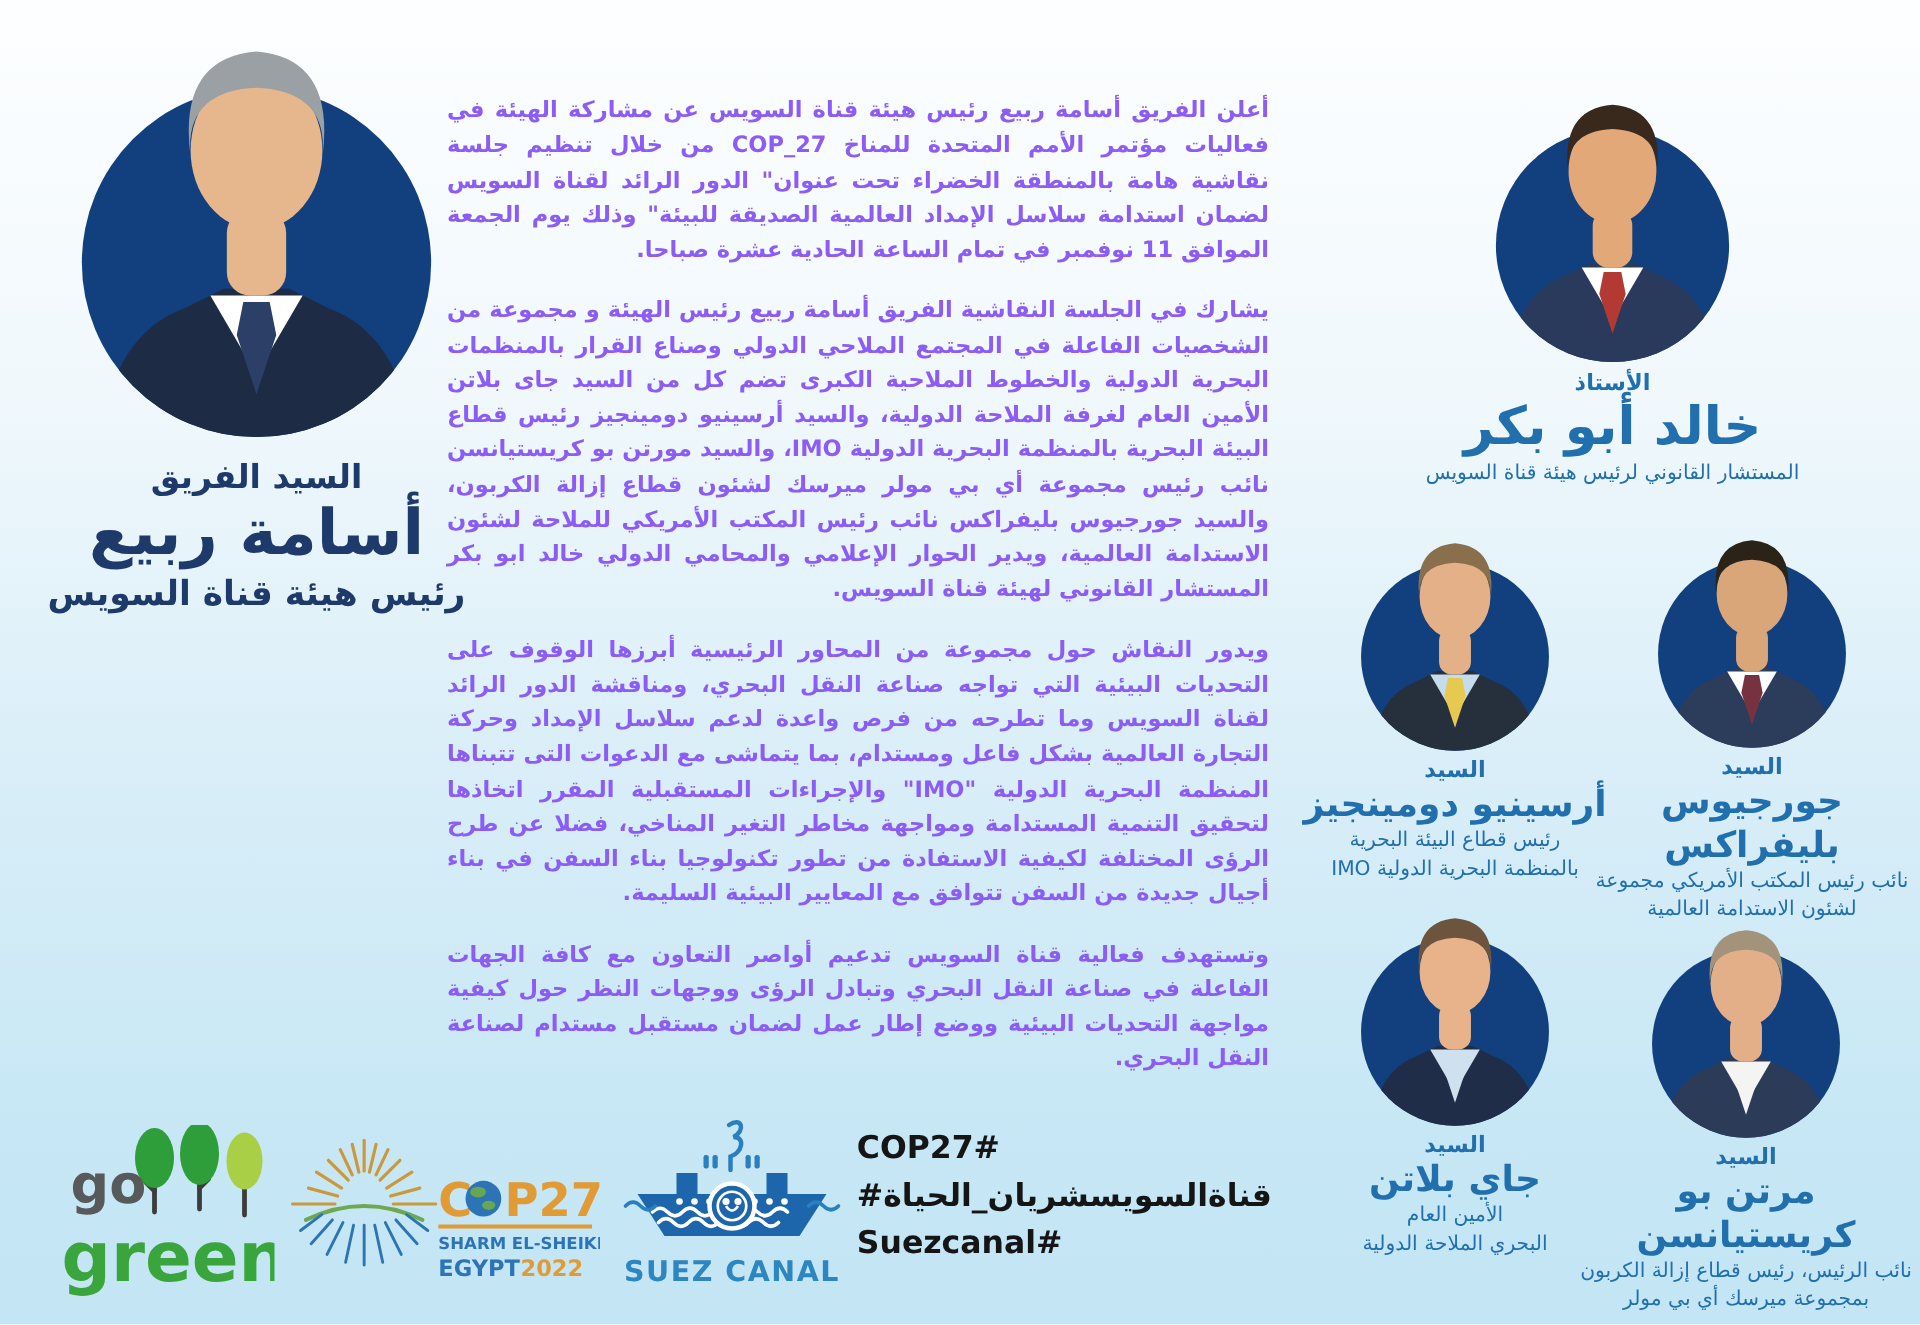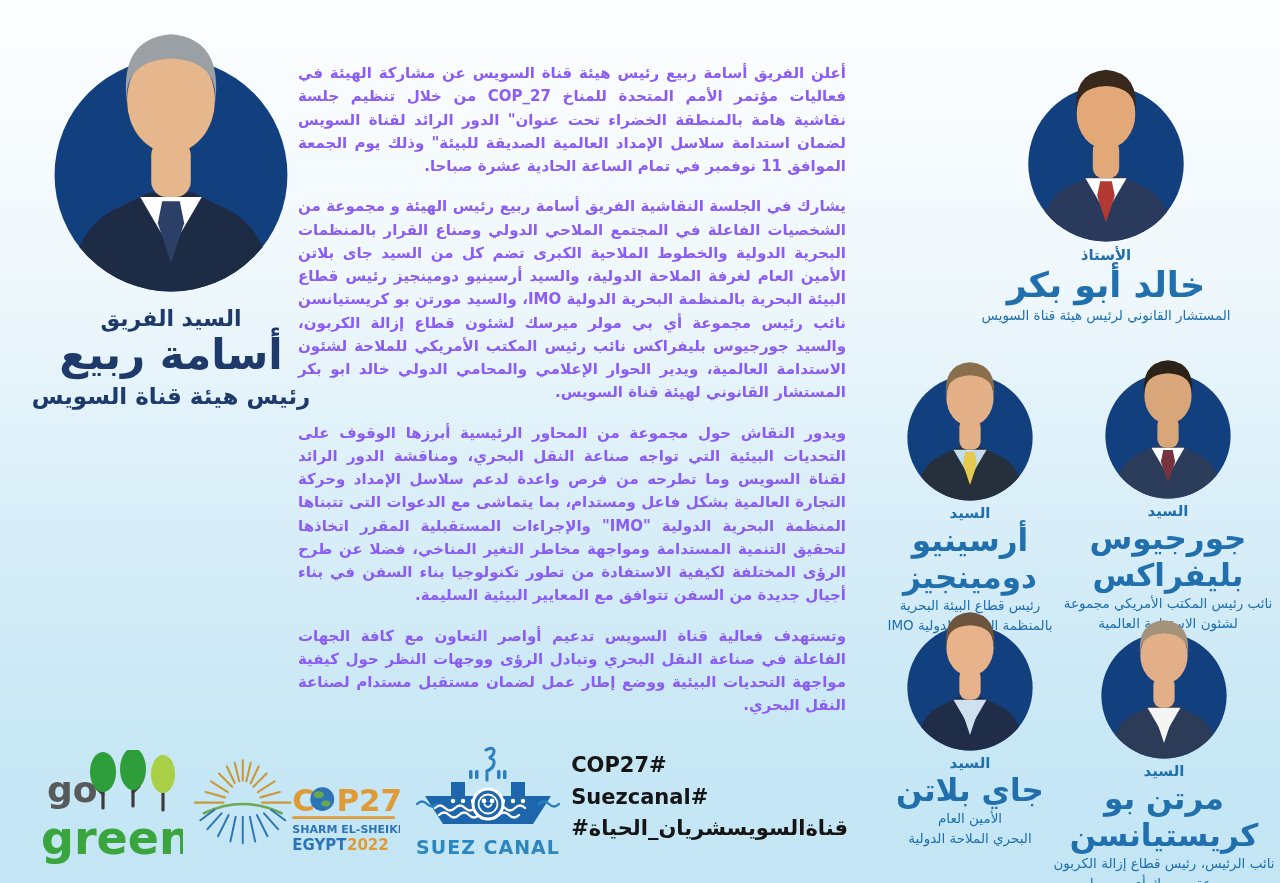--- a/index.html
+++ b/index.html
@@ -24,23 +24,23 @@
   .speaker-name{color:#1d3a6b;font-weight:bold;font-size:42px;line-height:1.15;direction:rtl;}
   .speaker-role{color:#1d3a6b;font-weight:bold;font-size:23px;margin-top:4px;direction:rtl;}
   
   .article{position:absolute;left:298px;top:62px;width:548px;direction:rtl;}
   .article p{
     margin:0 0 17px 0;color:#8b5cf6;font-weight:bold;font-size:15px;
     line-height:1.55;text-align:justify;
   }
   
   .cap-title{color:#2170ad;font-weight:bold;font-size:15px;direction:rtl;}
-  .cap-name{color:#2170ad;font-weight:bold;font-size:31px;line-height:1.2;direction:rtl;}
+  .cap-name{color:#2170ad;font-weight:bold;font-size:24px;line-height:1.2;direction:rtl;}
   .cap-role{color:#2170ad;font-weight:normal;font-size:13.5px;line-height:1.45;direction:rtl;}
-  .moderator-card{left:975px;top:52px;width:262px;}
+  .moderator-card{left:944px;top:52px;width:262px;}
   .moderator-card .cap-name{font-size:35px;}
   .panelist-a{left:858px;top:348px;width:224px;}
   .panelist-b{left:1056px;top:346px;width:224px;}
   .panelist-c{left:858px;top:598px;width:224px;}
   .panelist-d{left:1050px;top:606px;width:228px;}
   
   .hashtags{position:absolute;right:432px;top:750px;text-align:left;}
   .hashtags div{font-weight:bold;font-size:21px;color:#151515;line-height:1.5;direction:ltr;}
   
   .logo{position:absolute;}
@@ -133,22 +133,22 @@
       <use href="#sym-avatar"></use>
     </svg>
     <div class="cap-title">السيد</div>
     <div class="cap-name">مرتن بو كريستيانسن</div>
     <div class="cap-role">نائب الرئيس، رئيس قطاع إزالة الكربون</div>
     <div class="cap-role">بمجموعة ميرسك أي بي مولر</div>
   </div>
 
   <div class="hashtags">
     <div>COP27#</div>
+    <div>#قناةالسويسشريان_الحياة</div>
     <div>Suezcanal#</div>
-    <div>#قناةالسويسشريان_الحياة</div>
   </div>
 
   <div class="logo logo-gogreen">
     <svg width="150" height="118" viewBox="0 0 150 118">
       <g stroke="#3c3c3c" stroke-width="3.2" stroke-linecap="round">
         <line x1="70" y1="30" x2="70" y2="58"></line>
         <line x1="100" y1="26" x2="100" y2="56"></line>
         <line x1="130" y1="32" x2="130" y2="60"></line>
         <line x1="70" y1="44" x2="64" y2="38"></line>
         <line x1="100" y1="42" x2="106" y2="36"></line>

